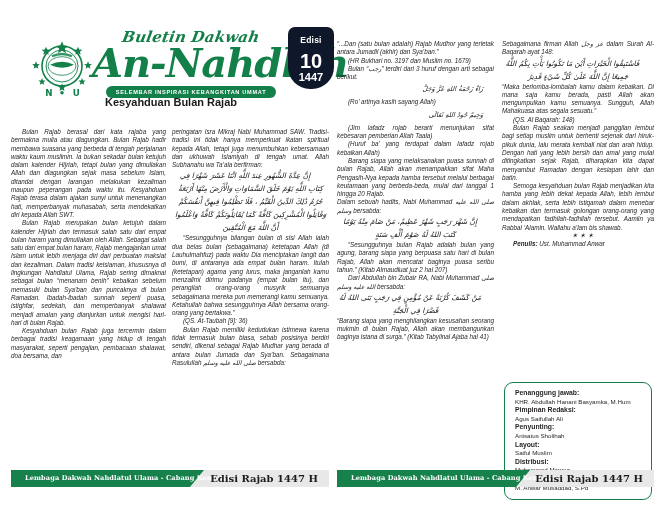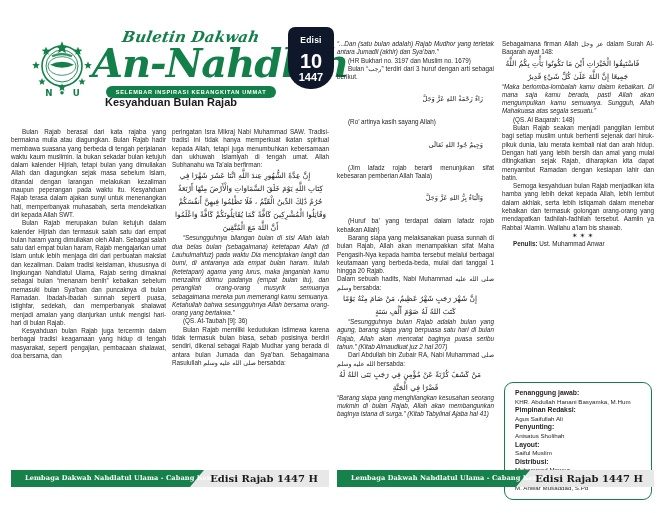--- a/index.html
+++ b/index.html
@@ -52,35 +52,35 @@
 
   
   .article-title{
     position:absolute;left:11px;top:96px;width:320px;
     font-size:11px;font-weight:bold;color:#1a1a1a;
     text-align:center;
   }
 
   
   .col{position:absolute;top:0;font-size:6.3px;line-height:8.3px;text-align:justify;}
-  .col p{margin:0 0 0 0;text-indent:11px;}
+  .col p{margin:0 0 0 0;text-indent:11px;font-style:italic;}
   .col p.noind{text-indent:0;}
   .col1{left:11px;top:128px;width:155px;}
   .col2{left:172px;top:128px;width:157px;}
   .col3{left:337px;top:40px;width:157px;}
   .col4{left:502px;top:40px;width:152px;}
 
   .arabic{
     direction:rtl;text-align:center;
     font-family:"DejaVu Sans", sans-serif;
     font-size:7.4px;line-height:13px;
     margin:5px 0 5px 0;color:#1a1a1a;
     text-indent:0;
   }
-  .arabic.small{font-size:6.6px;line-height:11px;margin:13px 0;}
+  .arabic.small{font-size:6.6px;line-height:11px;margin:3px 0;}
   .arabic.right{text-align:right;}
   .ital{font-style:italic;}
   .src{text-indent:0;}
   .sep{text-align:center;letter-spacing:2px;margin:2px 0;text-indent:0;font-size:7px;}
   .author{text-indent:0;margin-top:3px;}
   .author b{font-weight:bold;}
 
   
   .credits{
     position:absolute;left:504px;top:382px;width:148px;
@@ -176,21 +176,20 @@
   </div>
 
   <div class="col col3">
     <p class="noind ital">“...Dan (satu bulan adalah) Rajab Mudhor yang terletak antara Jumadil (akhir) dan Sya’ban.”</p>
     <p class="src">(HR Bukhari no. 3197 dan Muslim no. 1679)</p>
     <p><span>Bulan “</span><span style="font-family:'DejaVu Sans',sans-serif;">رجب</span><span>” terdiri dari 3 huruf dengan arti sebagai berikut.</span></p>
     <p class="arabic small right">رَاءٌ رَحْمَةُ اللهِ عَزَّ وَجَلَّ</p>
     <p class="src">(Ro’ artinya kasih sayang Allah)</p>
     <p class="arabic small right">وَجِيمٌ جُودُ اللهِ تَعَالَى</p>
     <p class="src">(Jim lafadz rojab berarti menunjukan sifat kebesaran pemberian Allah Taala)</p>
-    <p class="arabic small right">وَالْبَاءُ بِرُّ اللهِ عَزَّ وَجَلَّ</p>
     <p class="src">(Huruf ba’ yang terdapat dalam lafadz rojab kebaikan Allah)</p>
     <p>Barang siapa yang melaksanakan puasa sunnah di bulan Rajab, Allah akan menampakkan sifat Maha Pengasih-Nya kepada hamba tersebut melalui berbagai keutamaan yang berbeda-beda, mulai dari tanggal 1 hingga 20 Rajab.</p>
     <p class="noind">Dalam sebuah hadits, Nabi Muhammad صلى الله عليه وسلم bersabda:</p>
     <p class="arabic">إِنَّ شَهْرَ رَجَبٍ شَهْرٌ عَظِيمٌ، مَنْ صَامَ مِنْهُ يَوْمًا كَتَبَ اللهُ لَهُ صَوْمَ أَلْفِ سَنَةٍ</p>
     <p class="ital">“Sesungguhnya bulan Rajab adalah bulan yang agung, barang siapa yang berpuasa satu hari di bulan Rajab, Allah akan mencatat baginya puasa seribu tahun.” (Kitab Almaudluat juz 2 hal 207)</p>
     <p>Dari Abdullah bin Zubair RA, Nabi Muhammad صلى الله عليه وسلم bersabda:</p>
     <p class="arabic">مَنْ كَشَفَ كُرْبَةً عَنْ مُؤْمِنٍ فِي رَجَبٍ بَنَى اللهُ لَهُ قَصْرًا فِي الْجَنَّةِ</p>
     <p class="ital noind">“Barang siapa yang menghilangkan kesusahan seorang mukmin di bulan Rajab, Allah akan membangunkan baginya istana di surga.” (Kitab Tabyiinal Ajaba hal 41)</p>
   </div>
 

